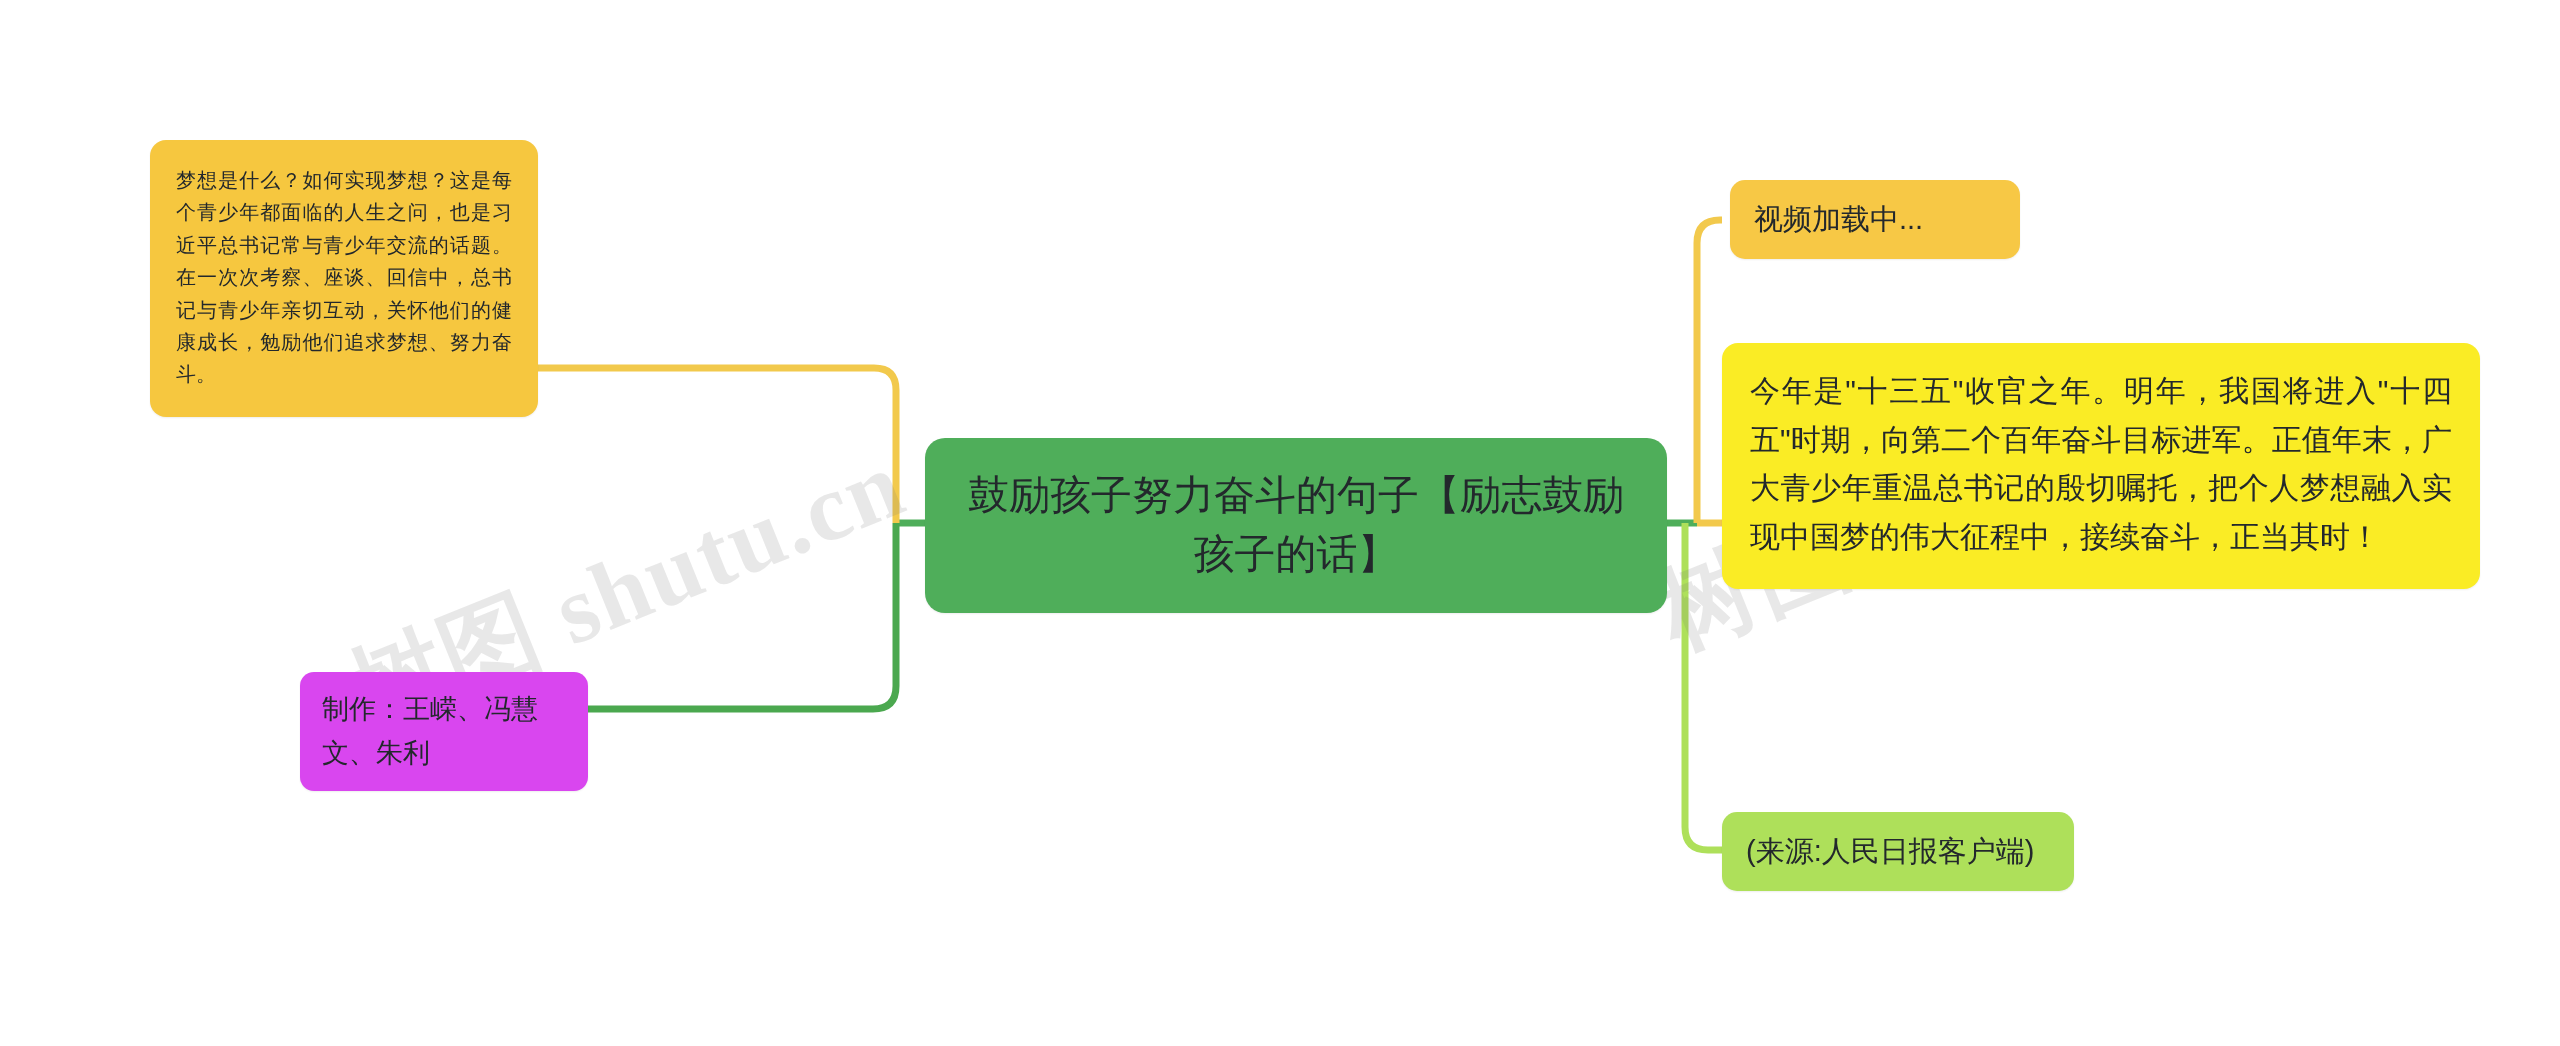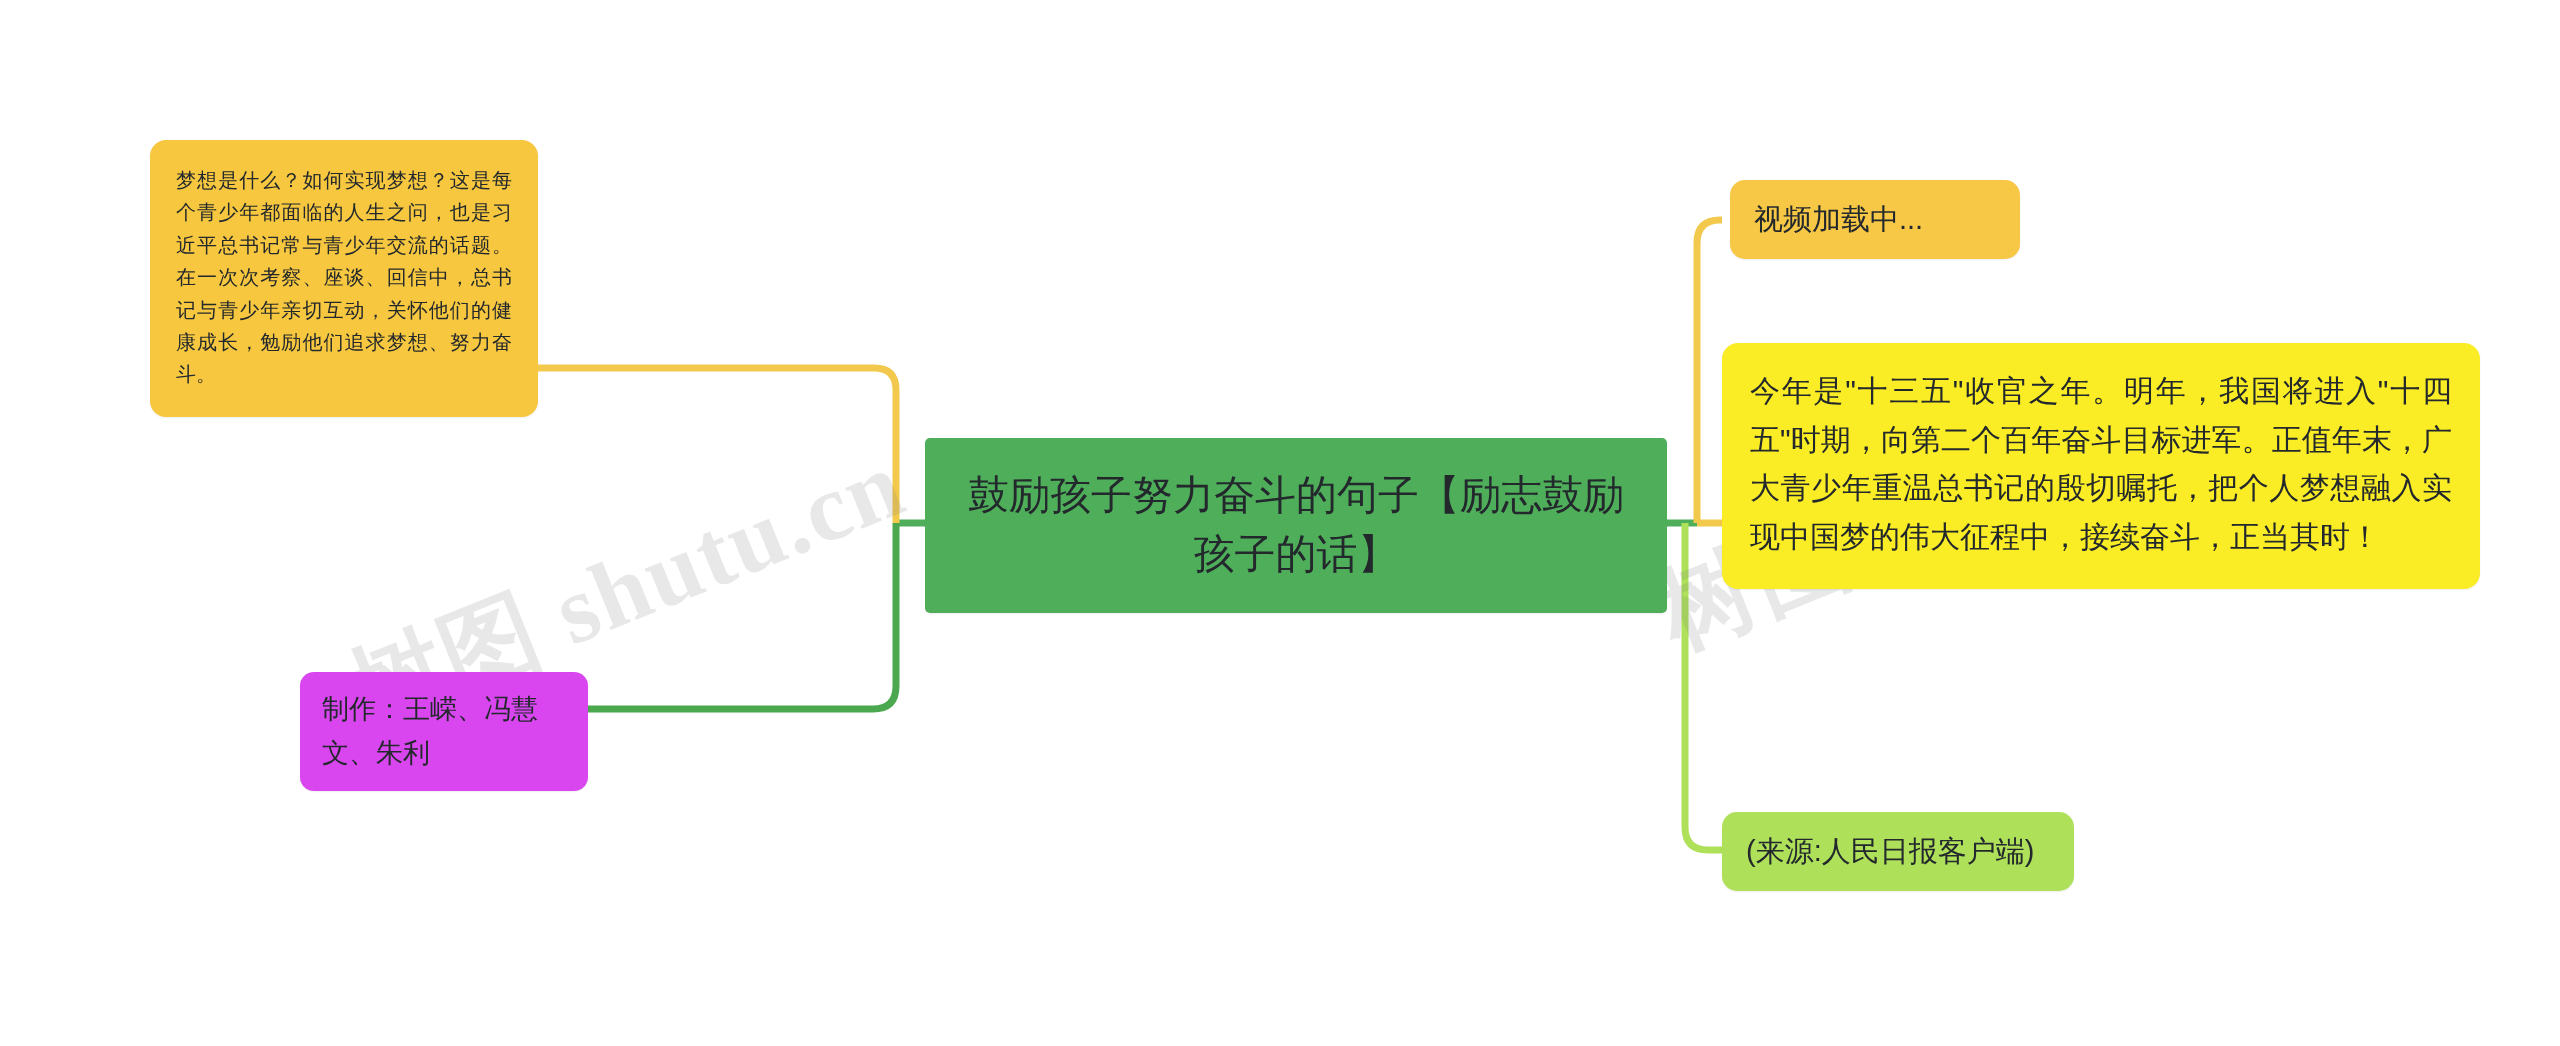--- a/index.html
+++ b/index.html
@@ -101,21 +101,21 @@
   #node-root {
     left: 925px;
     top: 438px;
     width: 742px;
     min-height: 170px;
     padding: 28px 34px;
     background: #4FAE5A;
     font-size: 41px;
     text-align: center;
     justify-content: center;
-    border-radius: 5px;
+    border-radius: 20px;
     line-height: 1.45;
   }
 
   
   #node-video {
     left: 1722px;
     top: 180px;
     width: 290px;
     min-height: 76px;
     padding: 16px 24px;

